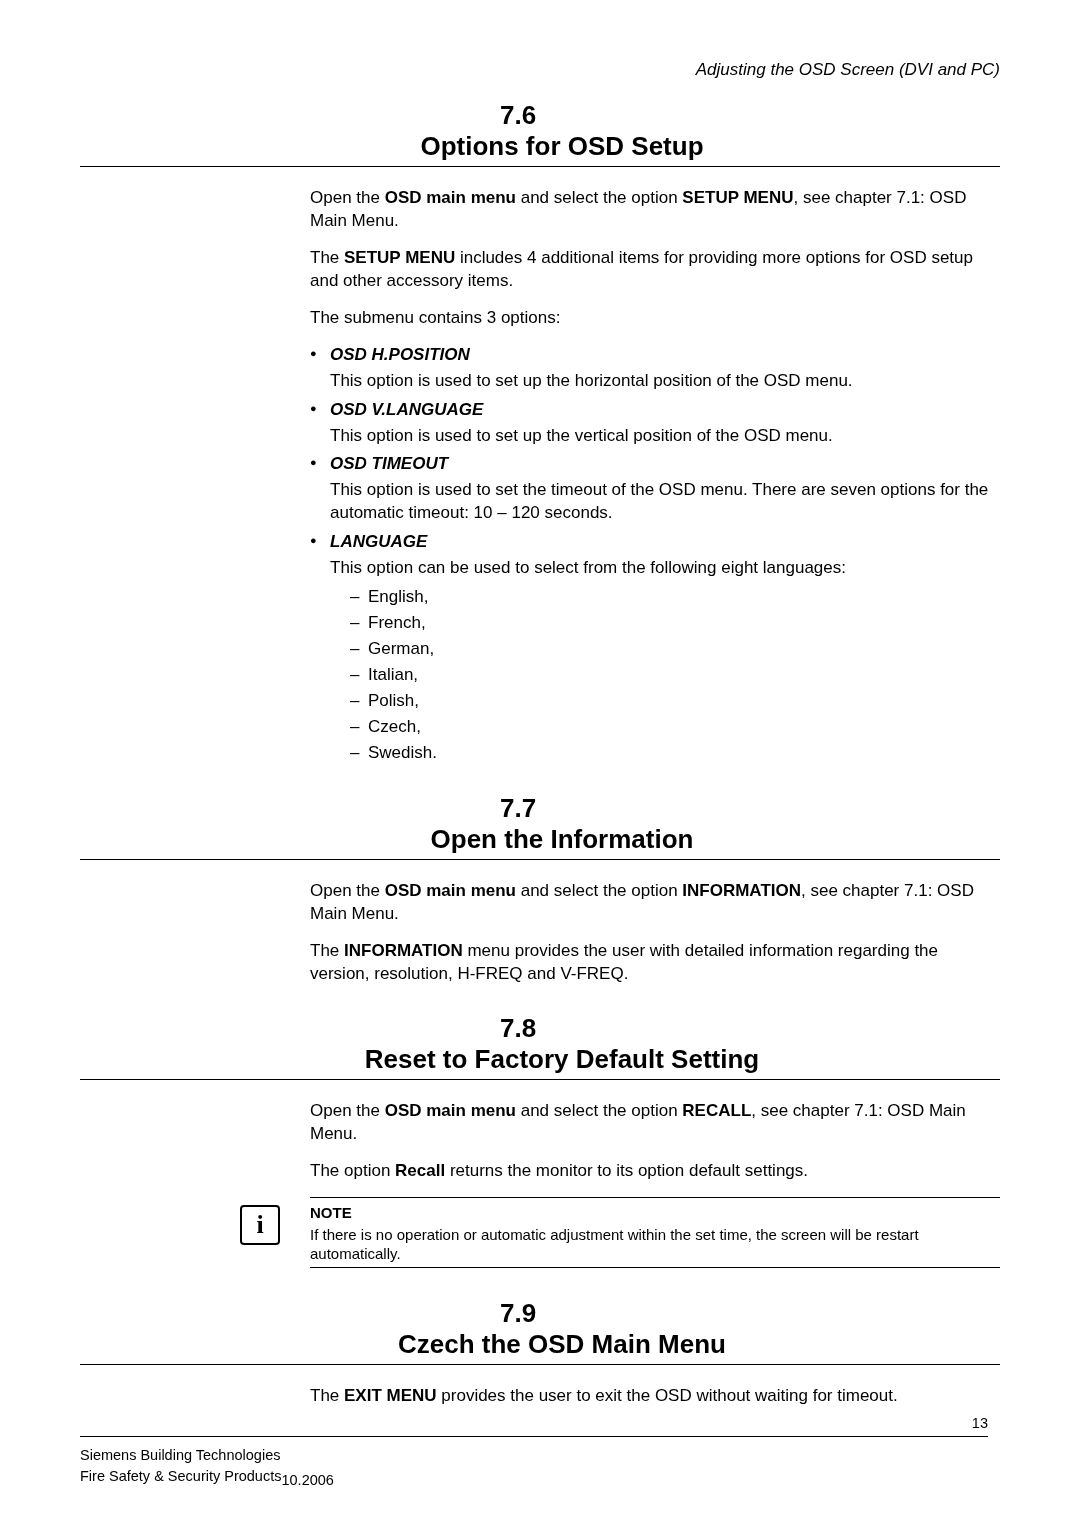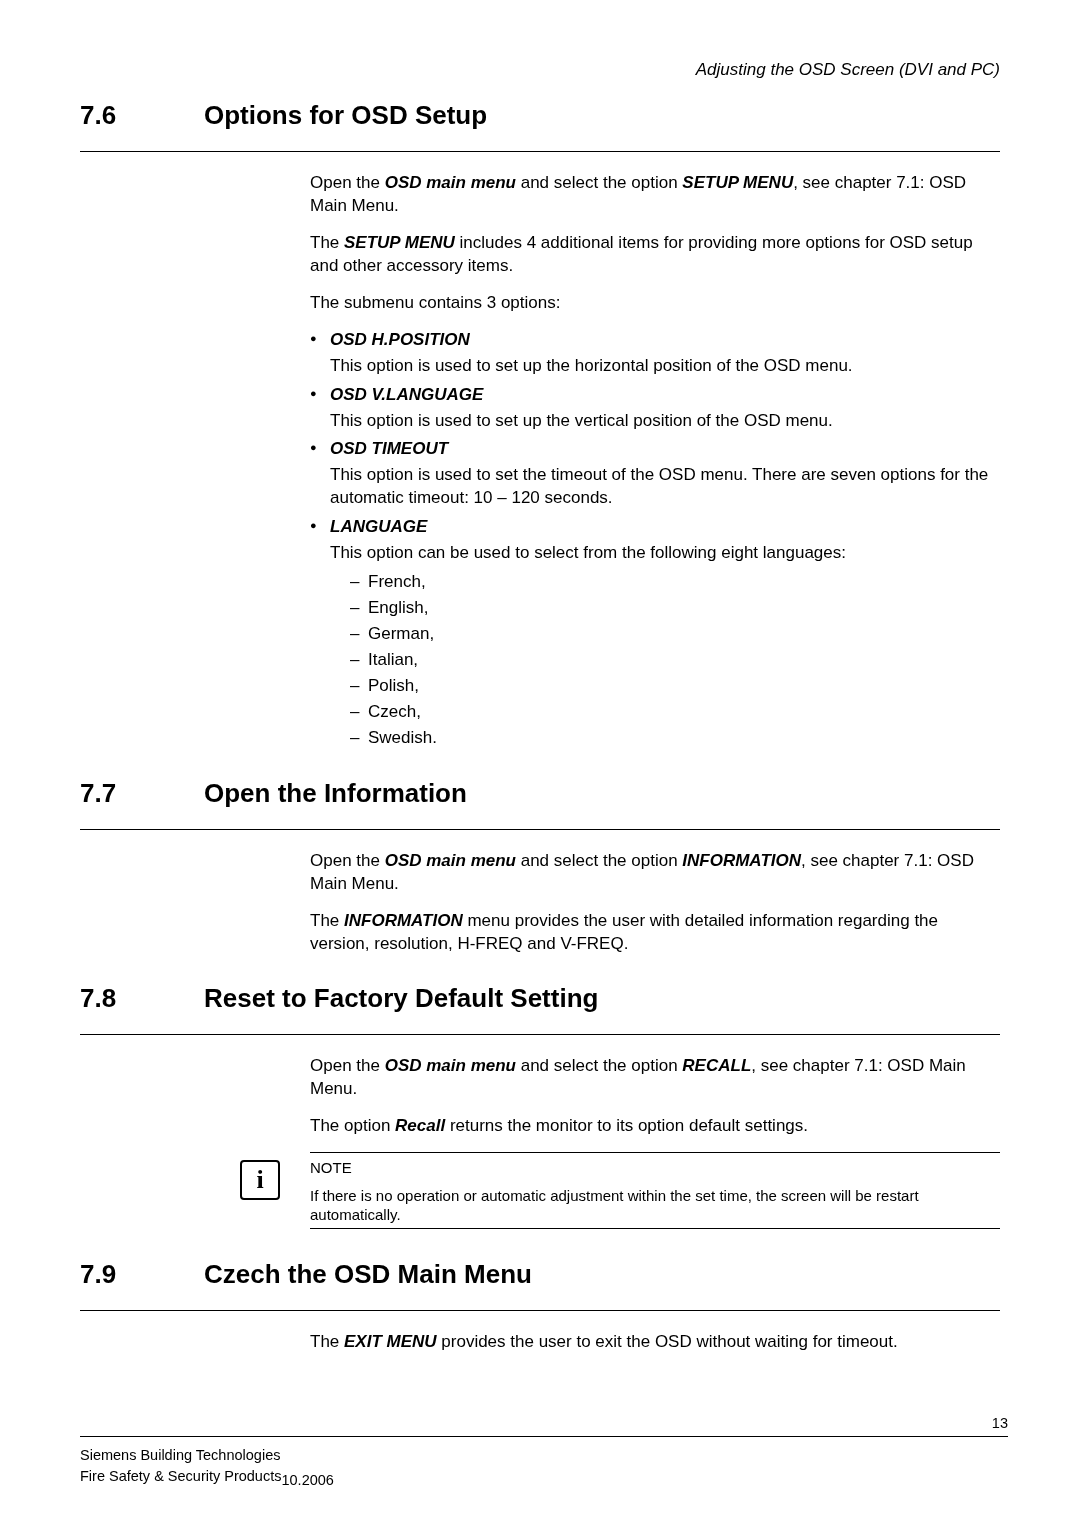--- a/index.html
+++ b/index.html
@@ -22,22 +22,23 @@
       font-size: 17px;
       margin-bottom: 20px;
     }
     .section {
       margin-bottom: 28px;
     }
     .section-title {
       display: flex;
       align-items: center;
       border-bottom: 1px solid #000;
-      padding-bottom: 20px;
+      padding-bottom: 4px;
       margin-bottom: 20px;
+      flex-direction: column;
     }
     .section-number {
       font-size: 26px;
       font-weight: bold;
       width: 80px;
       flex-shrink: 0;
     }
     .section-heading {
       font-size: 26px;
       font-weight: bold;
@@ -46,21 +47,20 @@
     .body-content {
       margin-left: 230px;
       font-size: 17px;
       line-height: 1.35;
     }
     .body-content p {
       margin-bottom: 14px;
     }
     .bold-italic {
       font-weight: bold;
-      font-style: italic;
     }
     ul.bullets {
       list-style: none;
       margin-bottom: 14px;
     }
     ul.bullets > li {
       position: relative;
       padding-left: 20px;
       margin-bottom: 4px;
     }
@@ -119,29 +119,29 @@
       justify-content: center;
       font-family: Georgia, serif;
       font-weight: bold;
       font-size: 26px;
     }
     .note-text {
       font-size: 15px;
       line-height: 1.3;
     }
     .note-text .note-label {
-      font-weight: normal;
+      font-weight: bold;
       display: block;
-      margin-bottom: 8px;
+      margin-bottom: 2px;
     }
     .footer {
       position: absolute;
       bottom: 40px;
       left: 80px;
-      right: 72px;
+      right: 92px;
       font-size: 14.5px;
     }
     .footer-top {
       display: flex;
       justify-content: flex-end;
       border-bottom: 1px solid #000;
       padding-bottom: 5px;
       margin-bottom: 8px;
     }
     .footer-bottom {
@@ -180,22 +180,22 @@
         <div class="bullet-desc">This option is used to set up the vertical position of the OSD menu.</div>
       </li>
       <li>
         <span class="bullet-heading">OSD TIMEOUT</span>
         <div class="bullet-desc">This option is used to set the timeout of the OSD menu. There are seven options for the automatic timeout: 10 – 120 seconds.</div>
       </li>
       <li>
         <span class="bullet-heading">LANGUAGE</span>
         <div class="bullet-desc">This option can be used to select from the following eight languages:</div>
         <ul class="dashes">
+          <li>English,</li>
           <li>French,</li>
-          <li>English,</li>
           <li>German,</li>
           <li>Italian,</li>
           <li>Polish,</li>
           <li>Czech,</li>
           <li>Swedish.</li>
         </ul>
       </li>
     </ul>
   </div>
 </div>

